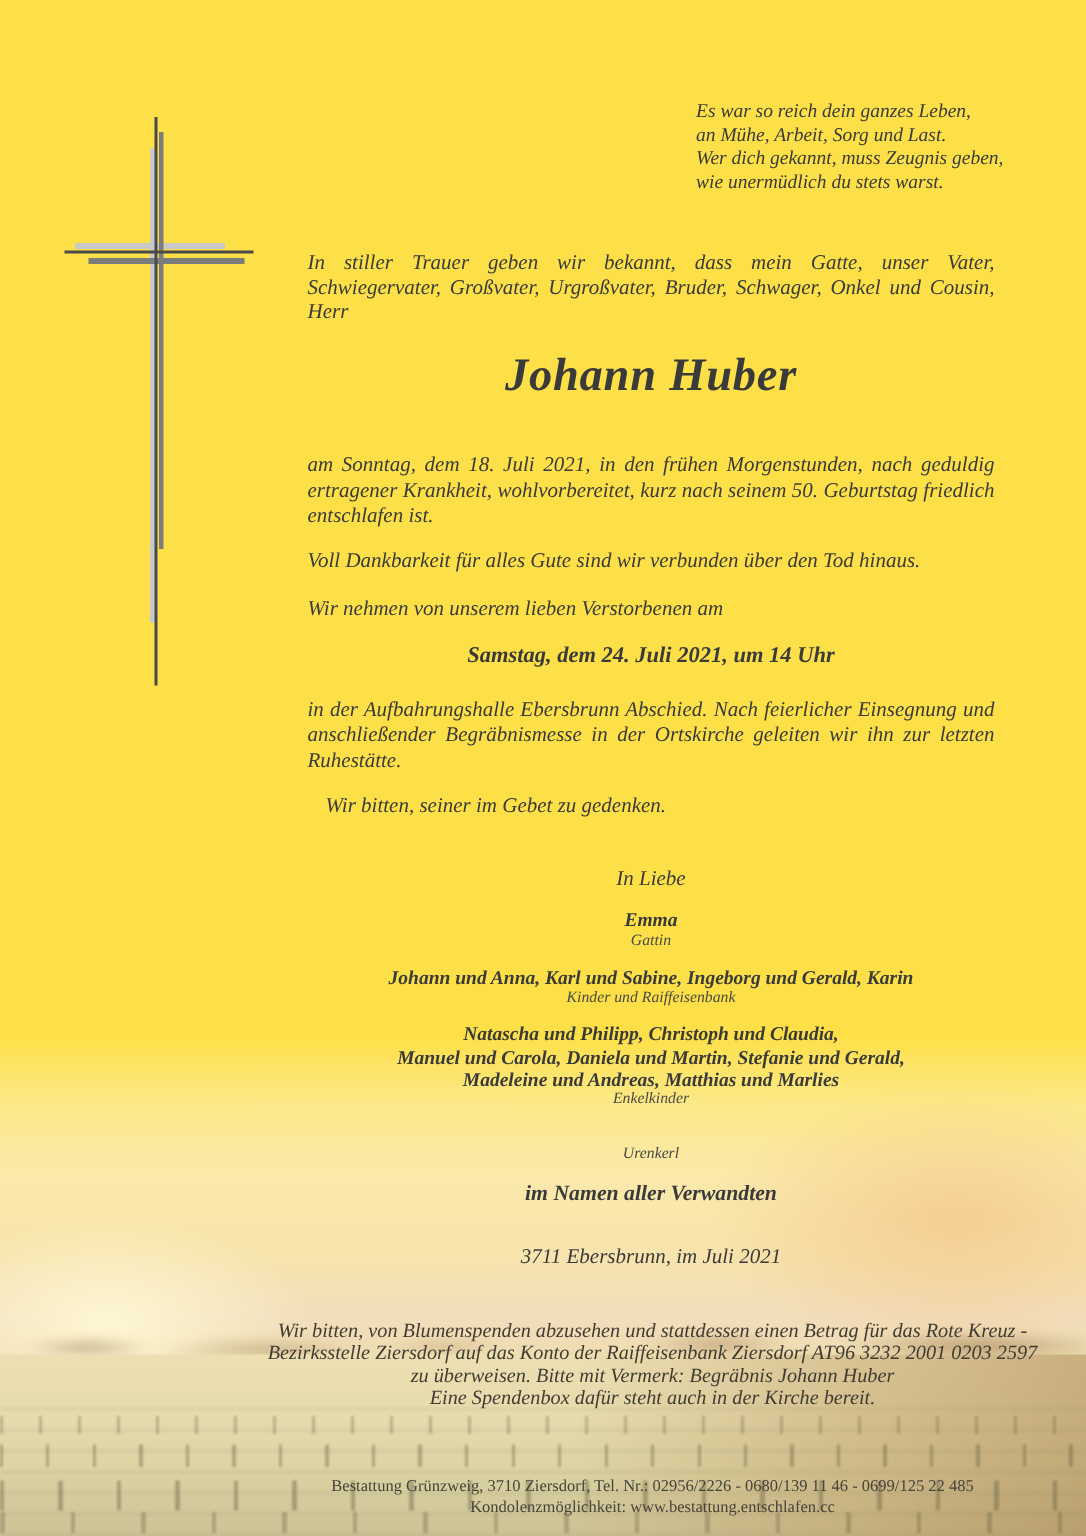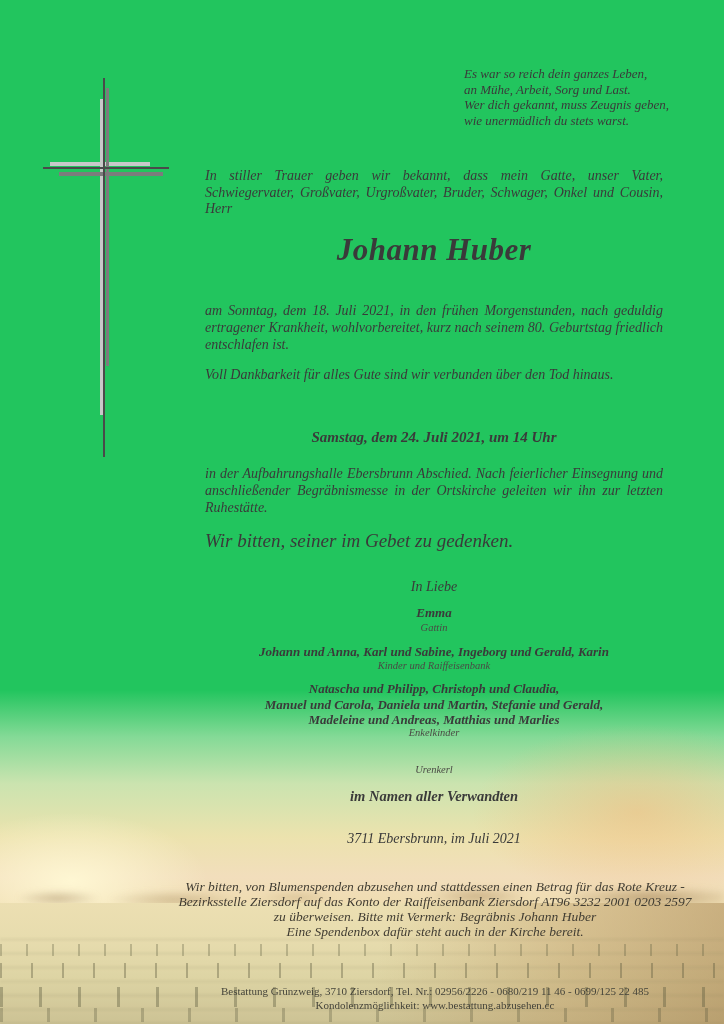--- a/index.html
+++ b/index.html
@@ -1,18 +1,18 @@
 <!DOCTYPE html>
 <html><head>
 <meta charset="utf-8">
 <style>
   html,body{margin:0;padding:0;background:#e8e8e8;}
   .page{
     position:relative; width:724px; height:1024px; margin:0 auto;
-    background:#22c55e; overflow:hidden;
+    background:#fde047; overflow:hidden;
     font-family:"Liberation Serif","DejaVu Serif",serif;
   }
   
   .bg-sunset{
     position:absolute; left:0; top:690px; width:724px; height:334px;
     background:linear-gradient(180deg,
       rgba(252,248,238,0) 0%, rgba(251,243,219,.45) 14%,
       rgba(250,236,198,.78) 28%, rgba(247,228,178,.95) 44%,
       #f2debc 56%, #eedcae 66%, #e8d9a8 76%, #ded19e 87%, #cec28f 100%);
   }
@@ -73,21 +73,21 @@
   .justify{text-align:justify;}
   .bold{font-weight:bold;}
   .poem{left:464px; top:66px; width:230px; font-size:13px; line-height:15.5px;}
   .intro{top:168px; font-size:14px; line-height:16.5px;}
   .name{top:232px; font-size:31px; letter-spacing:.5px;}
   .death{top:302px; font-size:14px; line-height:17px;}
   .gratitude{top:367px; font-size:14px;}
   .farewell{top:399px; font-size:14px;}
   .datetime{top:429px; font-size:15px;}
   .ceremony{top:465px; font-size:14px; line-height:17px;}
-  .prayer{top:530px; font-size:19px;}
+  .prayer{top:530px; font-size:14px;margin-left:12px;}
   .inliebe{top:579px; font-size:14px;}
   .names{font-size:13px; line-height:15.7px;}
   .g0n{top:605px;} .g0r{top:622px;}
   .g1n{top:644px;} .g1r{top:660px;}
   .g2n{top:681px;} .g2r{top:727px;}
   .g3n{top:748px;} .g3r{top:764px;}
   .relation{font-size:10.5px; color:#4a4a44;}
   .innameof{top:788px; font-size:14.5px;}
   .placedate{top:831px; font-size:14px;}
   .donation{left:150px; width:570px; top:879px; font-size:13.5px; line-height:15px; color:#403c32;}
@@ -119,22 +119,23 @@
     <span class="ch-dark"></span>
   </div>
 
   <div class="t poem prelines">Es war so reich dein ganzes Leben,
 an Mühe, Arbeit, Sorg und Last.
 Wer dich gekannt, muss Zeugnis geben,
 wie unermüdlich du stets warst.</div>
 
   <div class="t col intro justify">In stiller Trauer geben wir bekannt, dass mein Gatte, unser Vater, Schwiegervater, Großvater, Urgroßvater, Bruder, Schwager, Onkel und Cousin, Herr</div>
   <div class="t col name center bold">Johann Huber</div>
-  <div class="t col death justify">am Sonntag, dem 18. Juli 2021, in den frühen Morgenstunden, nach geduldig ertragener Krankheit, wohlvorbereitet, kurz nach seinem 80. Geburtstag friedlich entschlafen ist.</div>
+  <div class="t col death justify">am Sonntag, dem 18. Juli 2021, in den frühen Morgenstunden, nach geduldig ertragener Krankheit, wohlvorbereitet, kurz nach seinem 50. Geburtstag friedlich entschlafen ist.</div>
   <div class="t col gratitude">Voll Dankbarkeit für alles Gute sind wir verbunden über den Tod hinaus.</div>
+  <div class="t col farewell">Wir nehmen von unserem lieben Verstorbenen am</div>
   <div class="t col datetime center bold">Samstag, dem 24. Juli 2021, um 14 Uhr</div>
   <div class="t col ceremony justify">in der Aufbahrungshalle Ebersbrunn Abschied. Nach feierlicher Einsegnung und anschließender Begräbnismesse in der Ortskirche geleiten wir ihn zur letzten Ruhestätte.</div>
   <div class="t col prayer">Wir bitten, seiner im Gebet zu gedenken.</div>
 
   <div class="t col inliebe center">In Liebe</div>
 
   <div class="t col names g0n center bold">Emma</div>
   <div class="t col names g1n center bold">Johann und Anna, Karl und Sabine, Ingeborg und Gerald, Karin</div>
 
   <div class="t col relation g0r center">Gattin</div>
@@ -150,17 +151,17 @@
   <div class="t col innameof center bold">im Namen aller Verwandten</div>
 
   <div class="t col placedate center">3711 Ebersbrunn, im Juli 2021</div>
 
   <div class="t donation center prelines">Wir bitten, von Blumenspenden abzusehen und stattdessen einen Betrag für das Rote Kreuz -
 Bezirksstelle Ziersdorf auf das Konto der Raiffeisenbank Ziersdorf AT96 3232 2001 0203 2597
 zu überweisen. Bitte mit Vermerk: Begräbnis Johann Huber
 Eine Spendenbox dafür steht auch in der Kirche bereit.</div>
 
   <div class="t footer center">
-    <div>Bestattung Grünzweig,  3710 Ziersdorf, Tel. Nr.: 02956/2226  -  0680/219 11 46  -  0699/125 22 485</div>
-    <div>Kondolenzmöglichkeit: www.bestattung.abzusehen.cc</div>
+    <div>Bestattung Grünzweig,  3710 Ziersdorf, Tel. Nr.: 02956/2226  -  0680/139 11 46  -  0699/125 22 485</div>
+    <div>Kondolenzmöglichkeit: www.bestattung.entschlafen.cc</div>
   </div>
 
 </div>
 
 </body></html>

